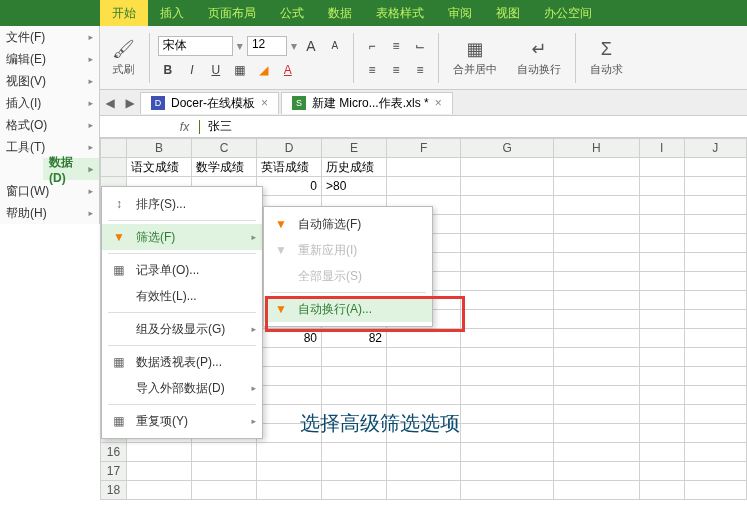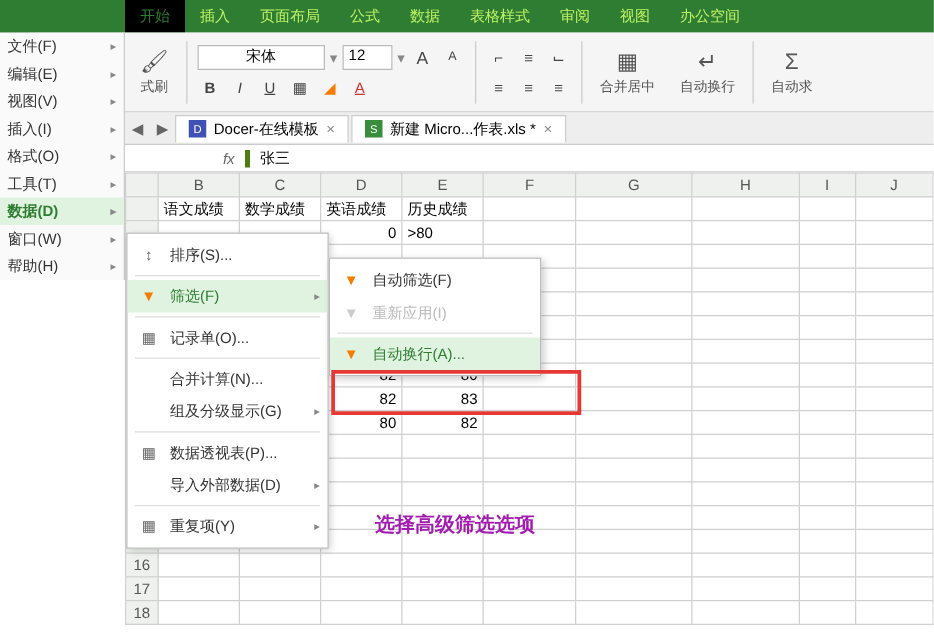--- a/index.html
+++ b/index.html
@@ -7,52 +7,52 @@
 
 
 .titlebar { height: 26px; background: #2e7d32; display: flex; align-items: center; color: #fff; }
 .titlebar .logo { width: 24px; height: 26px; background: #1b5e20; display: flex; align-items: center; justify-content: center; font-weight: bold; font-size: 14px; }
 .titlebar .app-name { padding: 0 8px; font-size: 12px; }
 .titlebar .dropdown-arrow { color: #cfe8cf; padding-right: 8px; }
 
 
 .ribbon-tabs { height: 26px; background: #2e7d32; display: flex; align-items: center; padding-left: 100px; position: absolute; top: 0; left: 0; right: 0; }
 .ribbon-tabs .tab { padding: 0 12px; color: #bef264; font-size: 12px; height: 26px; display: flex; align-items: center; cursor: pointer; }
-.ribbon-tabs .tab.active { background: #000000; color: #2e7d32; }
+.ribbon-tabs .tab.active { background: #fde047; color: #2e7d32; }
 
 
 .vmenu { position: absolute; top: 26px; left: 0; width: 100px; background: #fafafa; border-right: 1px solid #ccc; }
 .vmenu .item { height: 22px; padding: 0 6px; display: flex; align-items: center; justify-content: space-between; font-size: 12px; color: #333; cursor: pointer; }
 .vmenu .item .arrow { color: #888; font-size: 9px; }
-.vmenu .item.active { background: #e0f2e0; color: #2e7d32; font-weight: bold; }
+.vmenu .item.active { background: #e0f2e0; color: #2e7d32; font-weight: bold; margin-left: 43px; }
 
 
 .ribbon { position: absolute; top: 26px; left: 100px; right: 0; height: 64px; background: #f5f5f5; border-bottom: 1px solid #ccc; display: flex; align-items: center; padding: 4px 6px; gap: 8px; }
 .ribbon .grp { display: flex; flex-direction: column; gap: 4px; }
 .ribbon .row { display: flex; align-items: center; gap: 4px; }
 .ribbon select, .ribbon .combo { height: 20px; border: 1px solid #bbb; background: #fff; font-size: 12px; padding: 0 4px; }
-.ribbon .combo.font { width: 102px; text-align: center; }
+.ribbon .combo.font { width: 75px; }
 .ribbon .combo.size { width: 40px; }
 .ribbon .btn { width: 20px; height: 20px; border: 1px solid transparent; display: flex; align-items: center; justify-content: center; font-size: 12px; cursor: pointer; color: #444; }
 .ribbon .vline { width: 1px; height: 50px; background: #ccc; }
 .ribbon .bigbtn { display: flex; flex-direction: column; align-items: center; font-size: 11px; color: #555; padding: 2px 6px; cursor: pointer; }
 .ribbon .bigbtn .icon { font-size: 18px; margin-bottom: 2px; }
 
 
 .doctabs { position: absolute; top: 90px; left: 100px; right: 0; height: 26px; background: #eee; border-bottom: 1px solid #ccc; display: flex; align-items: center; }
 .doctabs .navbtn { width: 20px; text-align: center; color: #666; cursor: pointer; }
 .doctabs .dtab { height: 22px; padding: 0 10px; display: flex; align-items: center; gap: 6px; background: #fff; border: 1px solid #ccc; border-bottom: none; margin-right: 2px; font-size: 12px; cursor: pointer; }
 .doctabs .dtab .docicon { width: 14px; height: 14px; background: #3f51b5; color: #fff; font-size: 9px; display: flex; align-items: center; justify-content: center; }
 .doctabs .dtab .docicon.green { background: #388e3c; }
 .doctabs .dtab .close { color: #888; }
 
 
 .formulabar { position: absolute; top: 116px; left: 100px; right: 0; height: 22px; background: #fff; border-bottom: 1px solid #ccc; display: flex; align-items: center; }
 .formulabar .namebox { width: 70px; border-right: 1px solid #ccc; padding: 0 6px; font-size: 12px; color: #888; }
-.formulabar .fx { width: 30px; text-align: center; font-style: italic; color: #666; border-right: 4px solid #4d7c0f; }
+.formulabar .fx { width: 30px; text-align: center; font-style: italic; color: #666; border-right: 1px solid #4d7c0f; }
 .formulabar .val { padding: 0 8px; font-size: 12px; }
 
 
 .gridwrap { position: absolute; top: 138px; left: 100px; right: 0; bottom: 0; overflow: hidden; }
 table.sheet { border-collapse: collapse; width: 100%; }
 table.sheet th, table.sheet td { border: 1px solid #d0d0d0; height: 19px; font-size: 12px; text-align: center; background: #fff; }
 table.sheet th { background: #eef1ee; color: #555; font-weight: normal; }
 table.sheet .rowhdr { width: 26px; background: #eef1ee; color: #555; }
 table.sheet .colB { width: 65px; }
 table.sheet .colC { width: 65px; }
@@ -70,21 +70,21 @@
 .ctx .citem .carrow { position: absolute; right: 6px; color: #888; font-size: 9px; }
 .ctx .citem.hover { background: #e0f2e0; color: #2e7d32; }
 .ctx .csep { height: 1px; background: #ddd; margin: 3px 6px; }
 .ctx .citem.disabled { color: #bbb; }
 
 .submenu { left: 263px; top: 206px; width: 170px; }
 .mainctx { left: 101px; top: 186px; width: 162px; }
 
 
 .redbox { position: absolute; border: 3px solid #e53935; }
-.annotation { position: absolute; color: #a21caf; font-size: 16px; font-weight: bold; }
+.annotation { position: absolute; color: #0c4a6e; font-size: 20px; font-weight: normal; }
 
 </style>
 </head>
 <body>
 
 <div class="titlebar">
   <div class="logo">S</div>
   <div class="app-name">WPS 表格</div>
   <div class="dropdown-arrow">▾</div>
 </div>
@@ -459,25 +459,25 @@
     <div class="citem hover">
       <span class="cicon" style="color: rgb(245, 124, 0);">▼</span>
       <span>筛选(F)</span>
       <span class="carrow">▸</span>
     </div>
     <div class="csep"></div>
     <div class="citem">
       <span class="cicon">▦</span>
       <span>记录单(O)...</span>
     </div>
+    <div class="citem">
+      <span class="cicon"></span>
+      <span>有效性(L)...</span>
+    </div>
     <div class="csep"></div>
-    <div class="citem">
-      <span class="cicon"></span>
-      <span>合并计算(N)...</span>
-    </div>
     <div class="citem">
       <span class="cicon"></span>
       <span>组及分级显示(G)</span>
       <span class="carrow">▸</span>
     </div>
     <div class="csep"></div>
     <div class="citem">
       <span class="cicon">▦</span>
       <span>数据透视表(P)...</span>
     </div>
@@ -495,20 +495,24 @@
   </div>
 
 <div class="ctx submenu" id="ctxSub">
     <div class="citem">
       <span class="cicon" style="color: rgb(245, 124, 0);">▼</span>
       <span>自动筛选(F)</span>
     </div>
     <div class="citem disabled">
       <span class="cicon" style="color: rgb(204, 204, 204);">▼</span>
       <span>重新应用(I)</span>
+    </div>
+    <div class="citem disabled">
+      <span class="cicon"></span>
+      <span>全部显示(S)</span>
     </div>
     <div class="csep"></div>
     <div class="citem hover">
       <span class="cicon" style="color: rgb(245, 124, 0);">▼</span>
       <span>自动换行(A)...</span>
     </div>
   </div>
 
 <div class="redbox" style="left:265px; top:296px; width:200px; height:36px;"></div>
 

